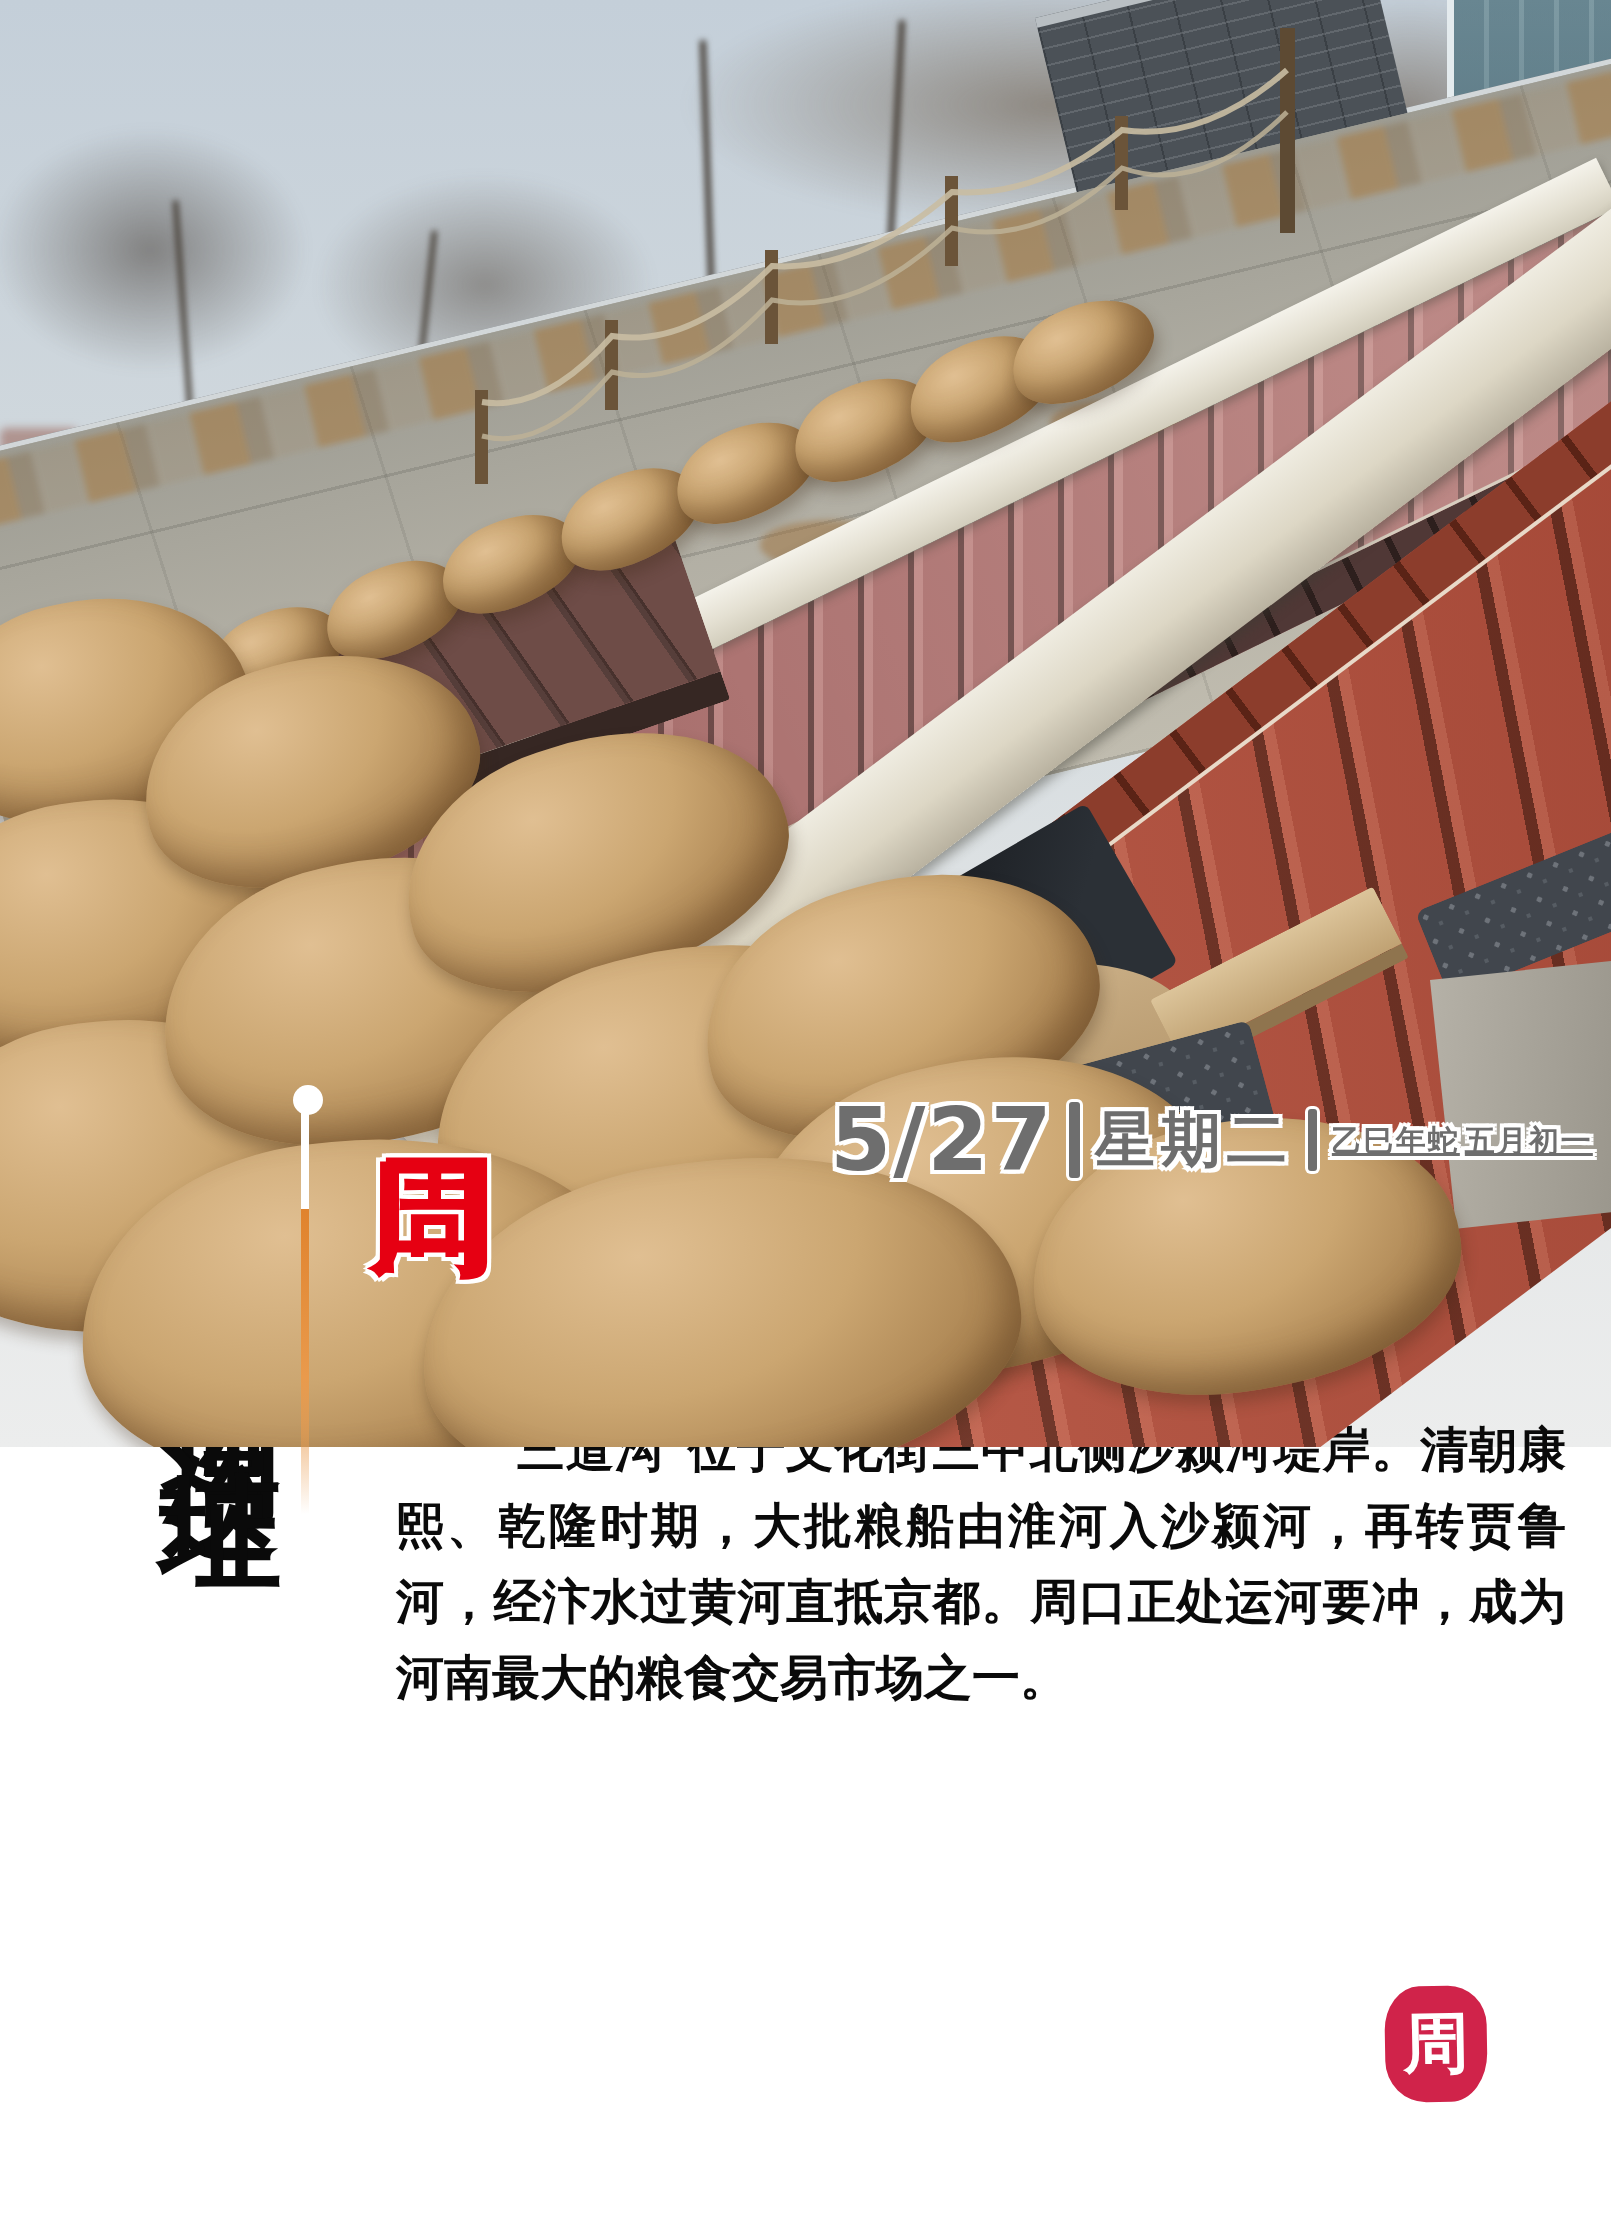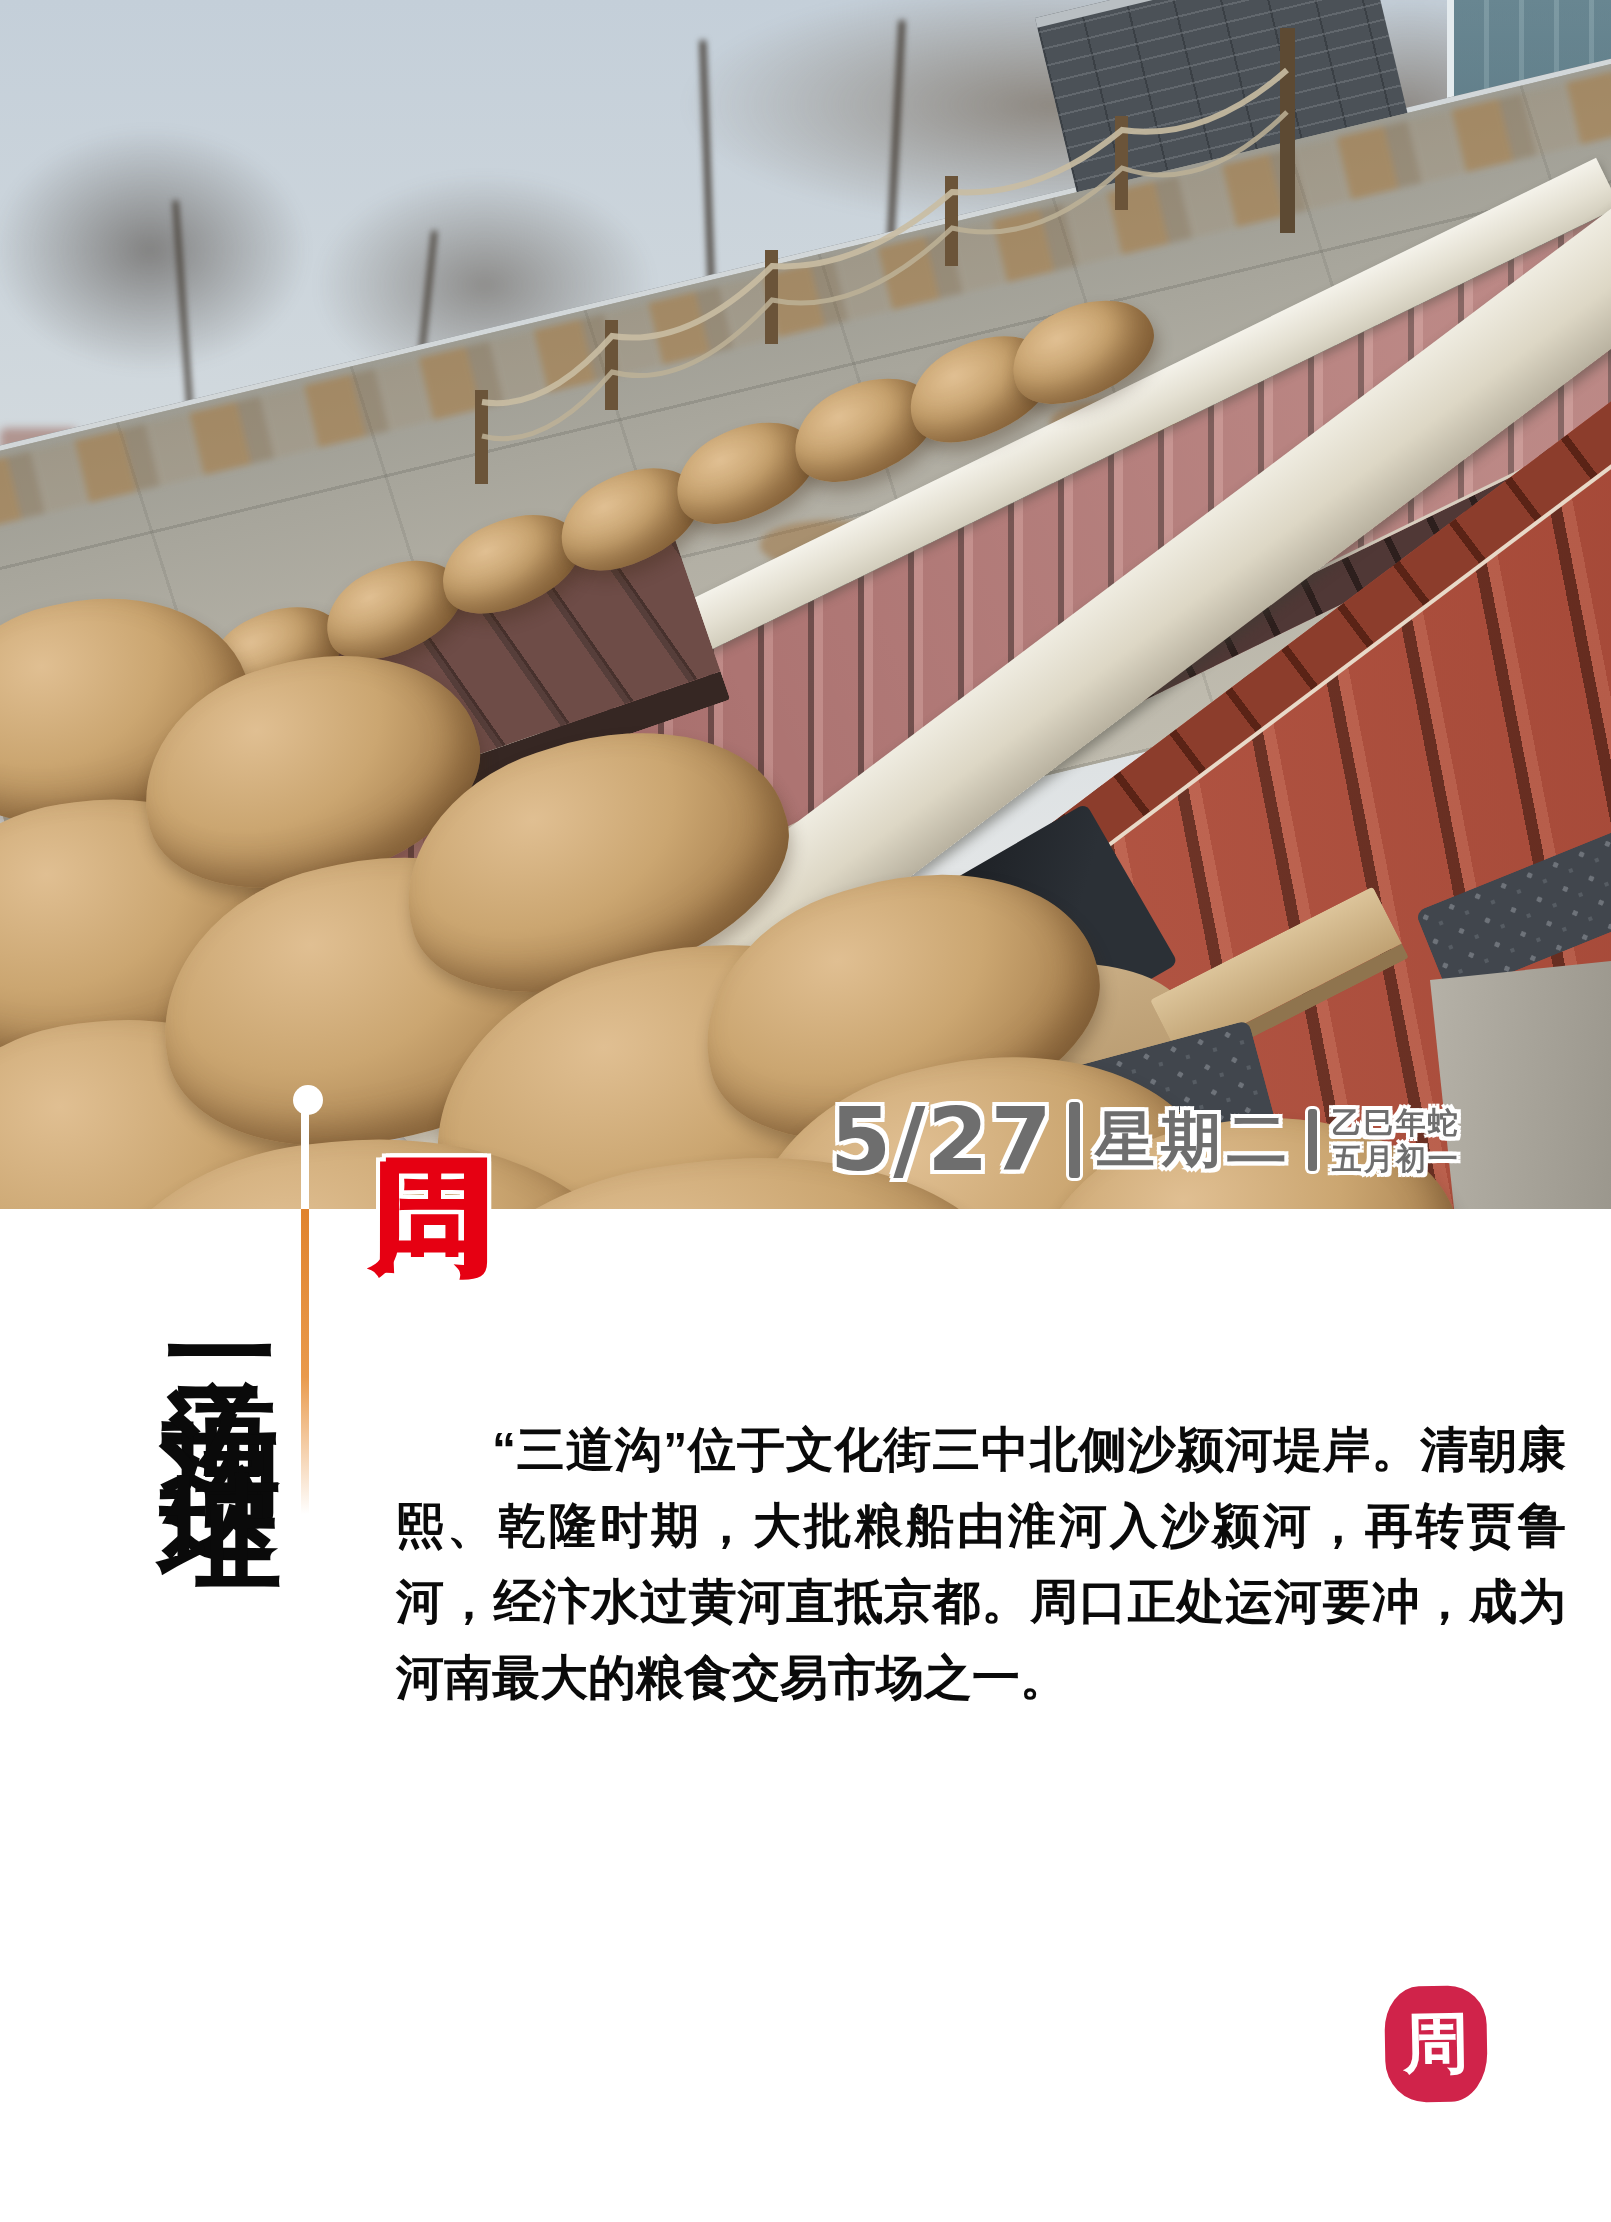--- a/index.html
+++ b/index.html
@@ -1,20 +1,20 @@
 <!DOCTYPE html>
 <html><head>
 <meta charset="utf-8">
 <style>
   html,body{margin:0;padding:0;background:#ffffff;}
   .poster{position:relative;width:1611px;height:2222px;overflow:hidden;background:var(--paper,#fff);
           font-family:"Liberation Sans",sans-serif;}
   .abs{position:absolute;}
   
-  .photo{position:absolute;left:0;top:0;width:1611px;height:1209px;overflow:hidden;background:#5eead4;}
+  .photo{position:absolute;left:0;top:0;width:1611px;height:1447px;overflow:hidden;background:#5eead4;}
   .sky{position:absolute;inset:0;background:linear-gradient(180deg,#c4cfd9 0%,#d3dade 40%,#e2e5e6 72%,#eceded 100%);}
   .blur6{filter:blur(6px);}
   .blur4{filter:blur(4px);}
   .blur3{filter:blur(3px);}
   .canopy{position:absolute;border-radius:50%;}
   .trunk{position:absolute;background:#433b33;border-radius:2px;}
   .glass{position:absolute;left:1447px;top:0;width:164px;height:258px;
          background:repeating-linear-gradient(90deg,#9cb3bb 0 30px,#bccdd2 30px 35px),linear-gradient(180deg,#aabfc6,#93a9b1);
          background-blend-mode:multiply;border-left:7px solid #e4ebee;border-bottom:5px solid #7b8d94;}
   .wall{position:absolute;transform-origin:0 0;
@@ -70,21 +70,21 @@
   .ropefence{position:absolute;left:0;top:0;z-index:4;pointer-events:none;}
   
   .outline-white{text-shadow:-4px -4px 0 #fff,4px -4px 0 #fff,-4px 4px 0 #fff,4px 4px 0 #fff,
                  0 -4px 0 #fff,0 4px 0 #fff,-4px 0 0 #fff,4px 0 0 #fff,
                  -2px -2px 0 #fff,2px 2px 0 #fff,2px -2px 0 #fff,-2px 2px 0 #fff;}
   .dateband{position:absolute;left:830px;top:1096px;z-index:10;display:flex;align-items:center;gap:15px;
             color:var(--date-gray,#6e6e6e);font-weight:700;}
   .date-big{font-size:88px;letter-spacing:2px;line-height:1;font-family:"DejaVu Sans","Liberation Sans",sans-serif;}
   .date-week{font-size:60px;letter-spacing:6px;line-height:1;}
   .date-bar{background:var(--date-gray,#6e6e6e);border-radius:3px;box-shadow:0 0 0 3px #fff;}
-  .lunar{display:flex;flex-direction:column;gap:5px;font-size:30px;line-height:31px;letter-spacing:2px;}
+  .lunar{display:flex;flex-direction:row;gap:5px;font-size:30px;line-height:31px;letter-spacing:2px;text-decoration:underline;}
   .marker-dot{position:absolute;left:293px;top:1085px;width:30px;height:30px;border-radius:50%;background:#fff;z-index:11;}
   .marker-white{position:absolute;left:301px;top:1100px;width:8px;height:111px;background:#fff;z-index:11;}
   .marker-orange{position:absolute;left:301px;top:1209px;width:8px;height:305px;z-index:11;
             background:linear-gradient(180deg,var(--marker-orange,#e0832d) 0%,#e99a4c 55%,rgba(242,205,158,0) 100%);}
   .city{position:absolute;left:352px;top:1056px;width:150px;height:350px;z-index:12;
         writing-mode:vertical-rl;text-orientation:upright;letter-spacing:14px;
         font-family:"Liberation Serif",serif;font-weight:900;font-size:130px;line-height:1.05;
         color:var(--accent-red,#e60012);}
   .vtitle{position:absolute;left:145px;top:1252px;width:140px;height:800px;z-index:3;
         writing-mode:vertical-rl;text-orientation:upright;letter-spacing:30px;

